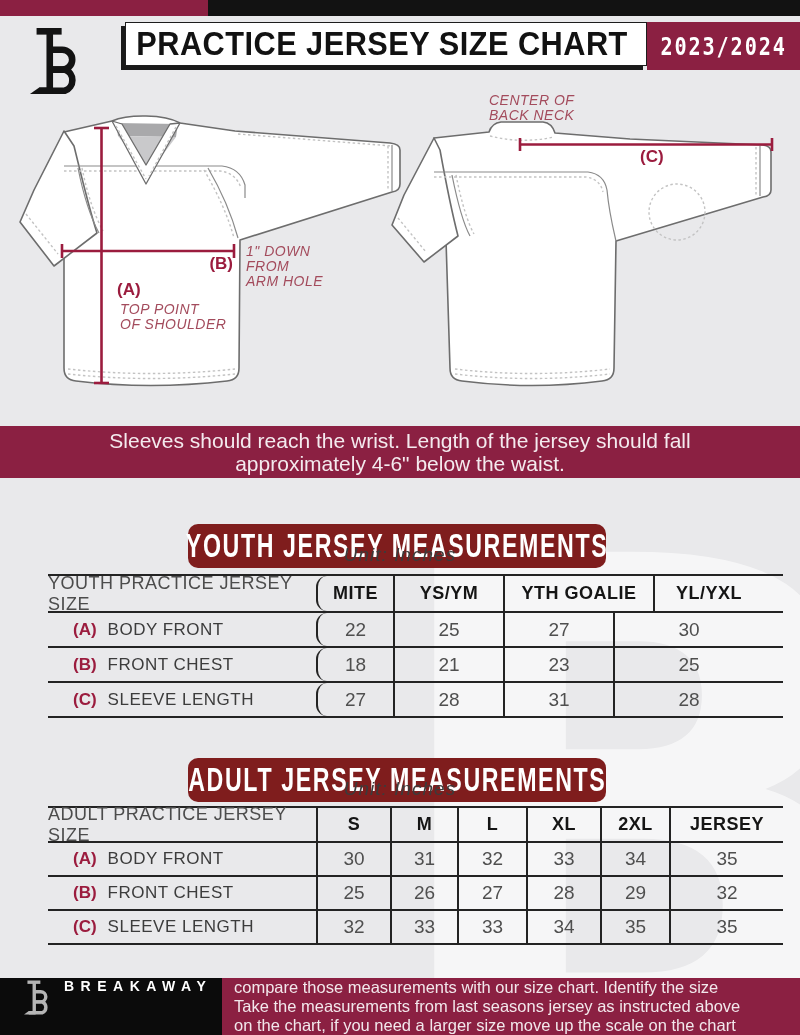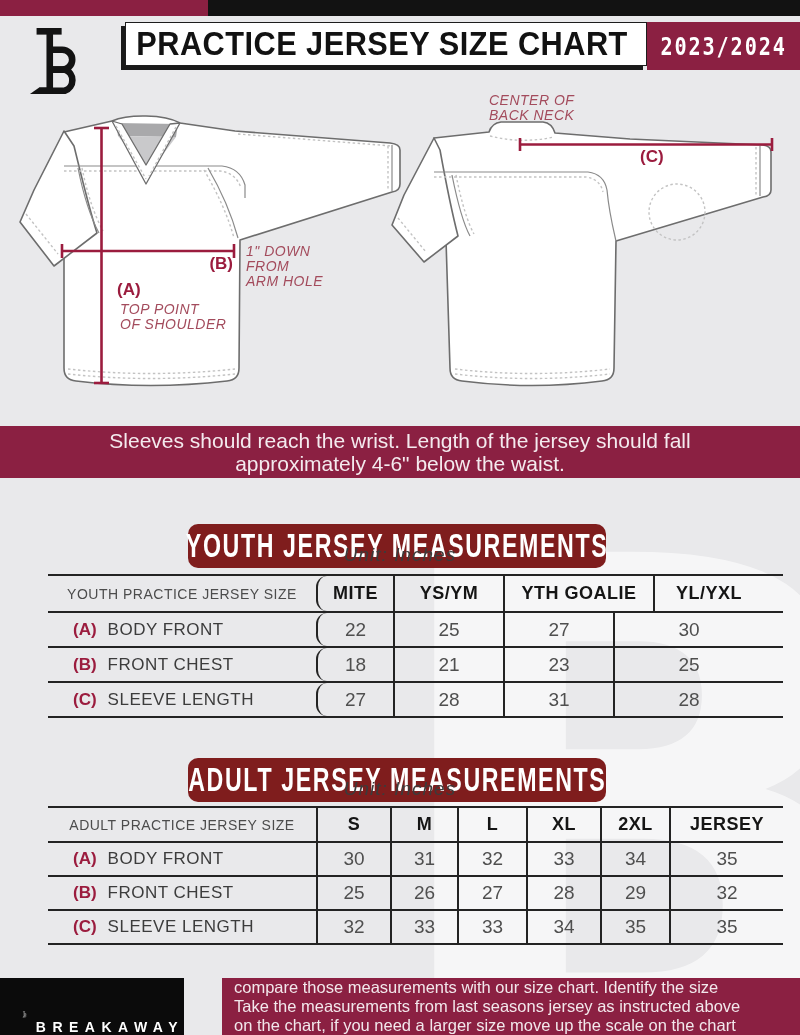--- a/index.html
+++ b/index.html
@@ -40,34 +40,34 @@
   .unit.youth{top:544px;} .unit.adult{top:778px;}
   
   .sizetable{position:absolute;left:48px;width:735px;border-top:2px solid #232323;z-index:1;}
   .sizetable.youth{top:574px;} .sizetable.adult{top:806px;}
   .trow{display:flex;border-bottom:2px solid #232323;box-sizing:border-box;}
   .youth .trow{height:35px;} .adult .trow{height:34px;}
   .youth .trow.head{height:37px;} .adult .trow.head{height:35px;}
   .tcell{display:flex;align-items:center;justify-content:center;box-sizing:border-box;}
   .tcell.sep{border-left:2px solid #232323;}
   .labelcell{justify-content:flex-start;padding-left:25px;}
-  .headlabel{justify-content:center;padding-left:0;color:#4c4c4c;font-size:14px;letter-spacing:.5px;}
+  .headlabel{justify-content:center;padding-left:0;color:#4c4c4c;font-size:18px;letter-spacing:.5px;}
   .colhead{font-weight:bold;font-size:18px;color:#151515;letter-spacing:.5px;}
   .rowkey{color:#9B1C3E;font-weight:bold;font-size:17px;margin-right:11px;}
   .rowlabel{color:#3c3c3c;font-size:17px;letter-spacing:.5px;}
   .num{font-size:19px;color:#4f4f4f;}
   
   .yw0{width:268px;} .yw1{width:77px;border-radius:11px;} .yw2{width:110px;} .yw3{width:110px;} .yw4{width:150px;}
   
   .aw0{width:268px;} .aw1{width:74px;} .aw2{width:67px;} .aw3{width:69px;}
   .aw4{width:74px;} .aw5{width:69px;} .aw6{width:114px;}
   
   .footer{position:absolute;left:0;top:978px;width:800px;height:57px;z-index:2;}
-  .footer-black{position:absolute;left:0;top:0;width:184px;height:57px;background:#0b0b0b;
-                display:flex;align-items:flex-end;}
+  .footer-black{position:absolute;left:0;top:0;width:222px;height:57px;background:#0b0b0b;
+                display:flex;align-items:flex-start;}
   .brand{color:#fff;font-weight:bold;font-size:14px;letter-spacing:6.5px;margin-left:8px;white-space:nowrap;}
   .footer-maroon{position:absolute;left:222px;top:0;width:578px;height:57px;background:#8B2042;
                  box-sizing:border-box;padding:0 0 0 12px;display:flex;flex-direction:column;
                  justify-content:center;color:#F2E7EB;font-size:16.5px;line-height:19px;}
   
   .jersey-outline{fill:#ffffff;stroke:#6d6d6d;stroke-width:1.6;stroke-linejoin:round;}
   .seam{fill:none;stroke:#8a8a8a;stroke-width:1.2;}
   .stitch{fill:none;stroke:#c3c3c3;stroke-width:1.4;stroke-dasharray:2.5 2.5;}
   .measure{stroke:#9B1C3E;stroke-width:2.6;fill:none;}
   .mkey{fill:#9B1C3E;font-weight:bold;font-size:17px;font-family:"Liberation Sans",sans-serif;}

